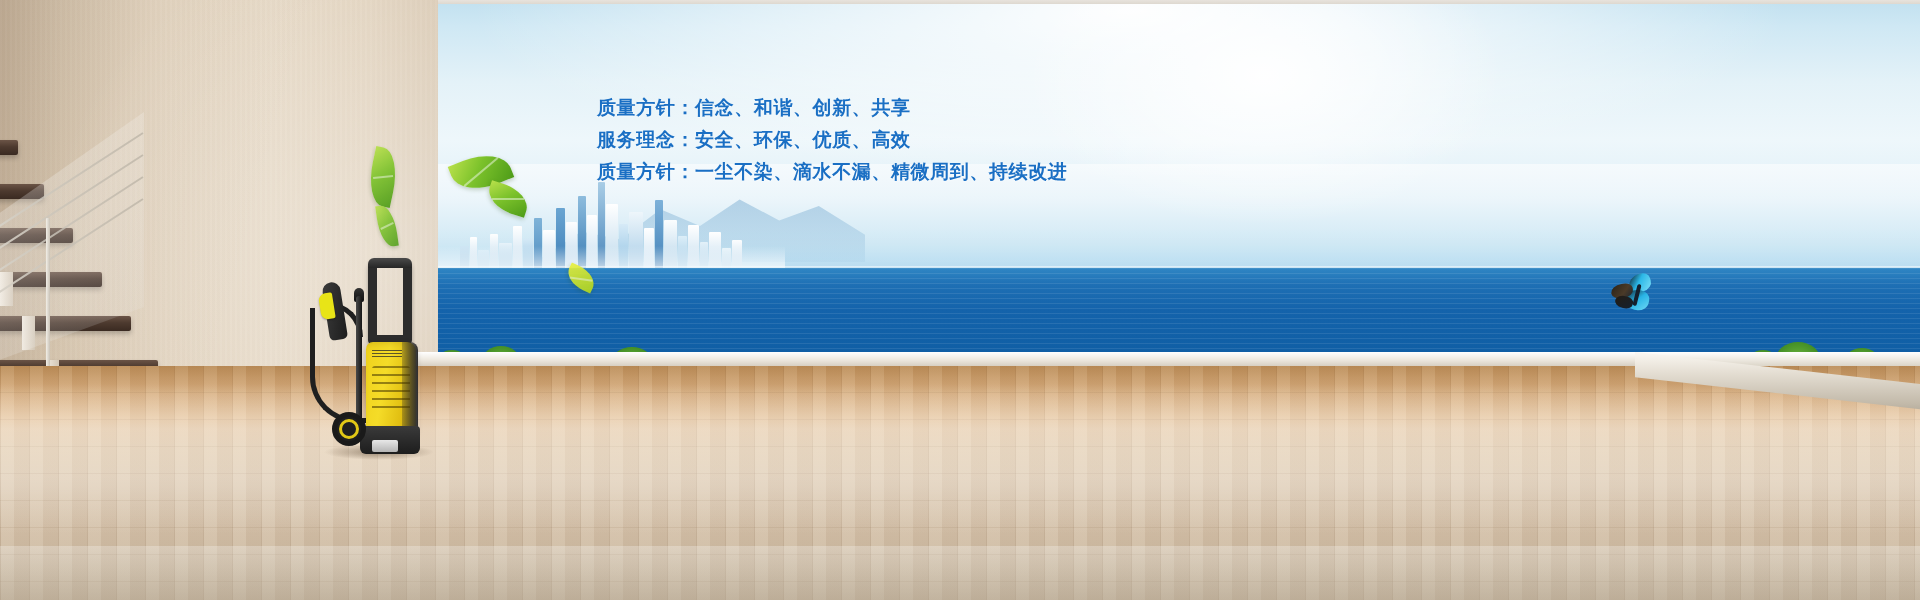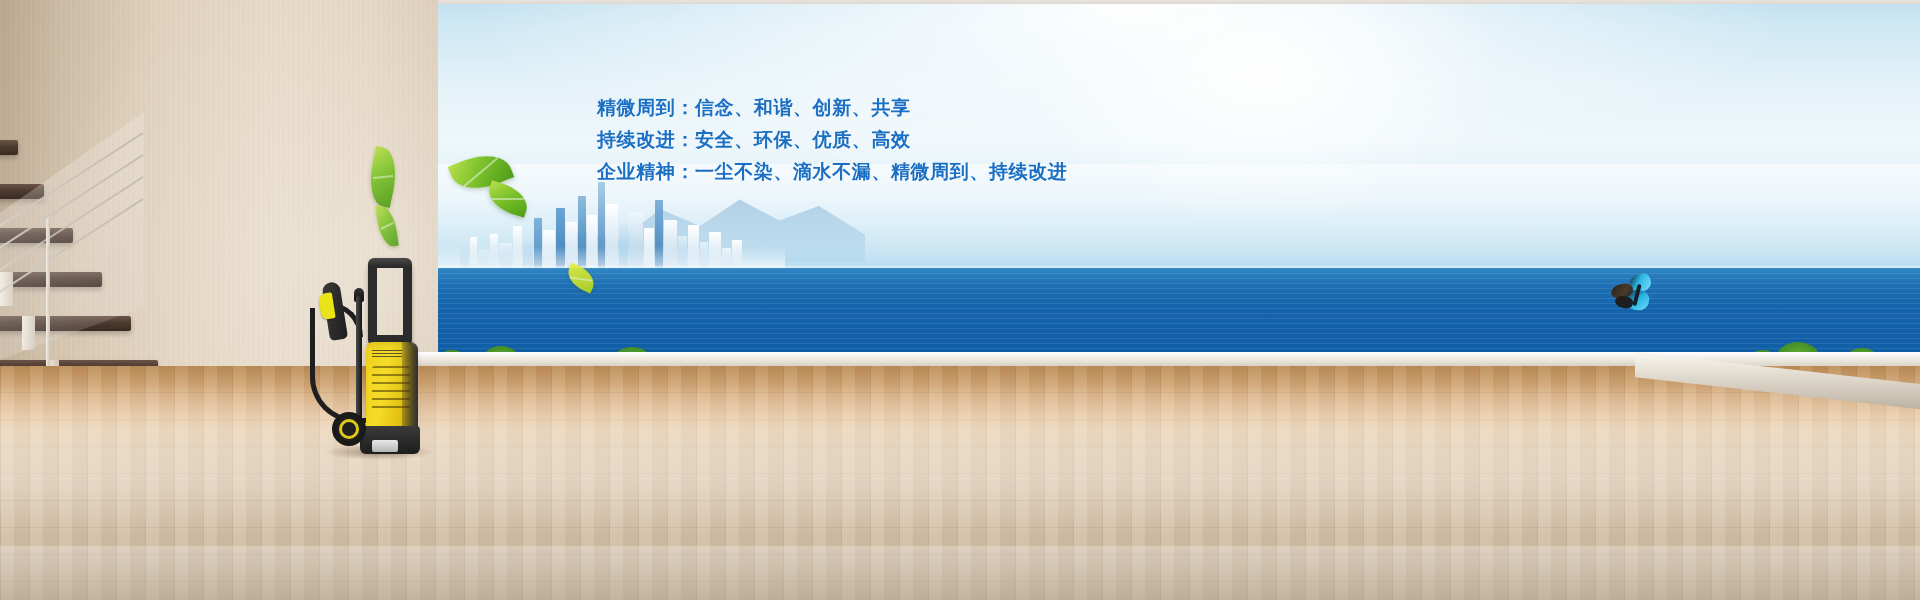--- a/index.html
+++ b/index.html
@@ -505,18 +505,18 @@
     <div class="w-body-dark"></div>
     <div class="w-label"></div>
     <div class="w-body-vents"></div>
     <div class="w-base"></div>
     <div class="w-nozzle-cap"></div>
     <div class="w-wheel"></div>
     <div class="w-wheel-in"></div>
   </div>
 
   <div class="copy">
-    <div class="copy-line">精微周到：信念、和谐、创新、共享</div>
-    <div class="copy-line">持续改进：安全、环保、优质、高效</div>
-    <div class="copy-line">企业精神：一尘不染、滴水不漏、精微周到、持续改进</div>
+    <div class="copy-line">质量方针：信念、和谐、创新、共享</div>
+    <div class="copy-line">服务理念：安全、环保、优质、高效</div>
+    <div class="copy-line">质量方针：一尘不染、滴水不漏、精微周到、持续改进</div>
   </div>
 
 </div>
 
 </body></html>

